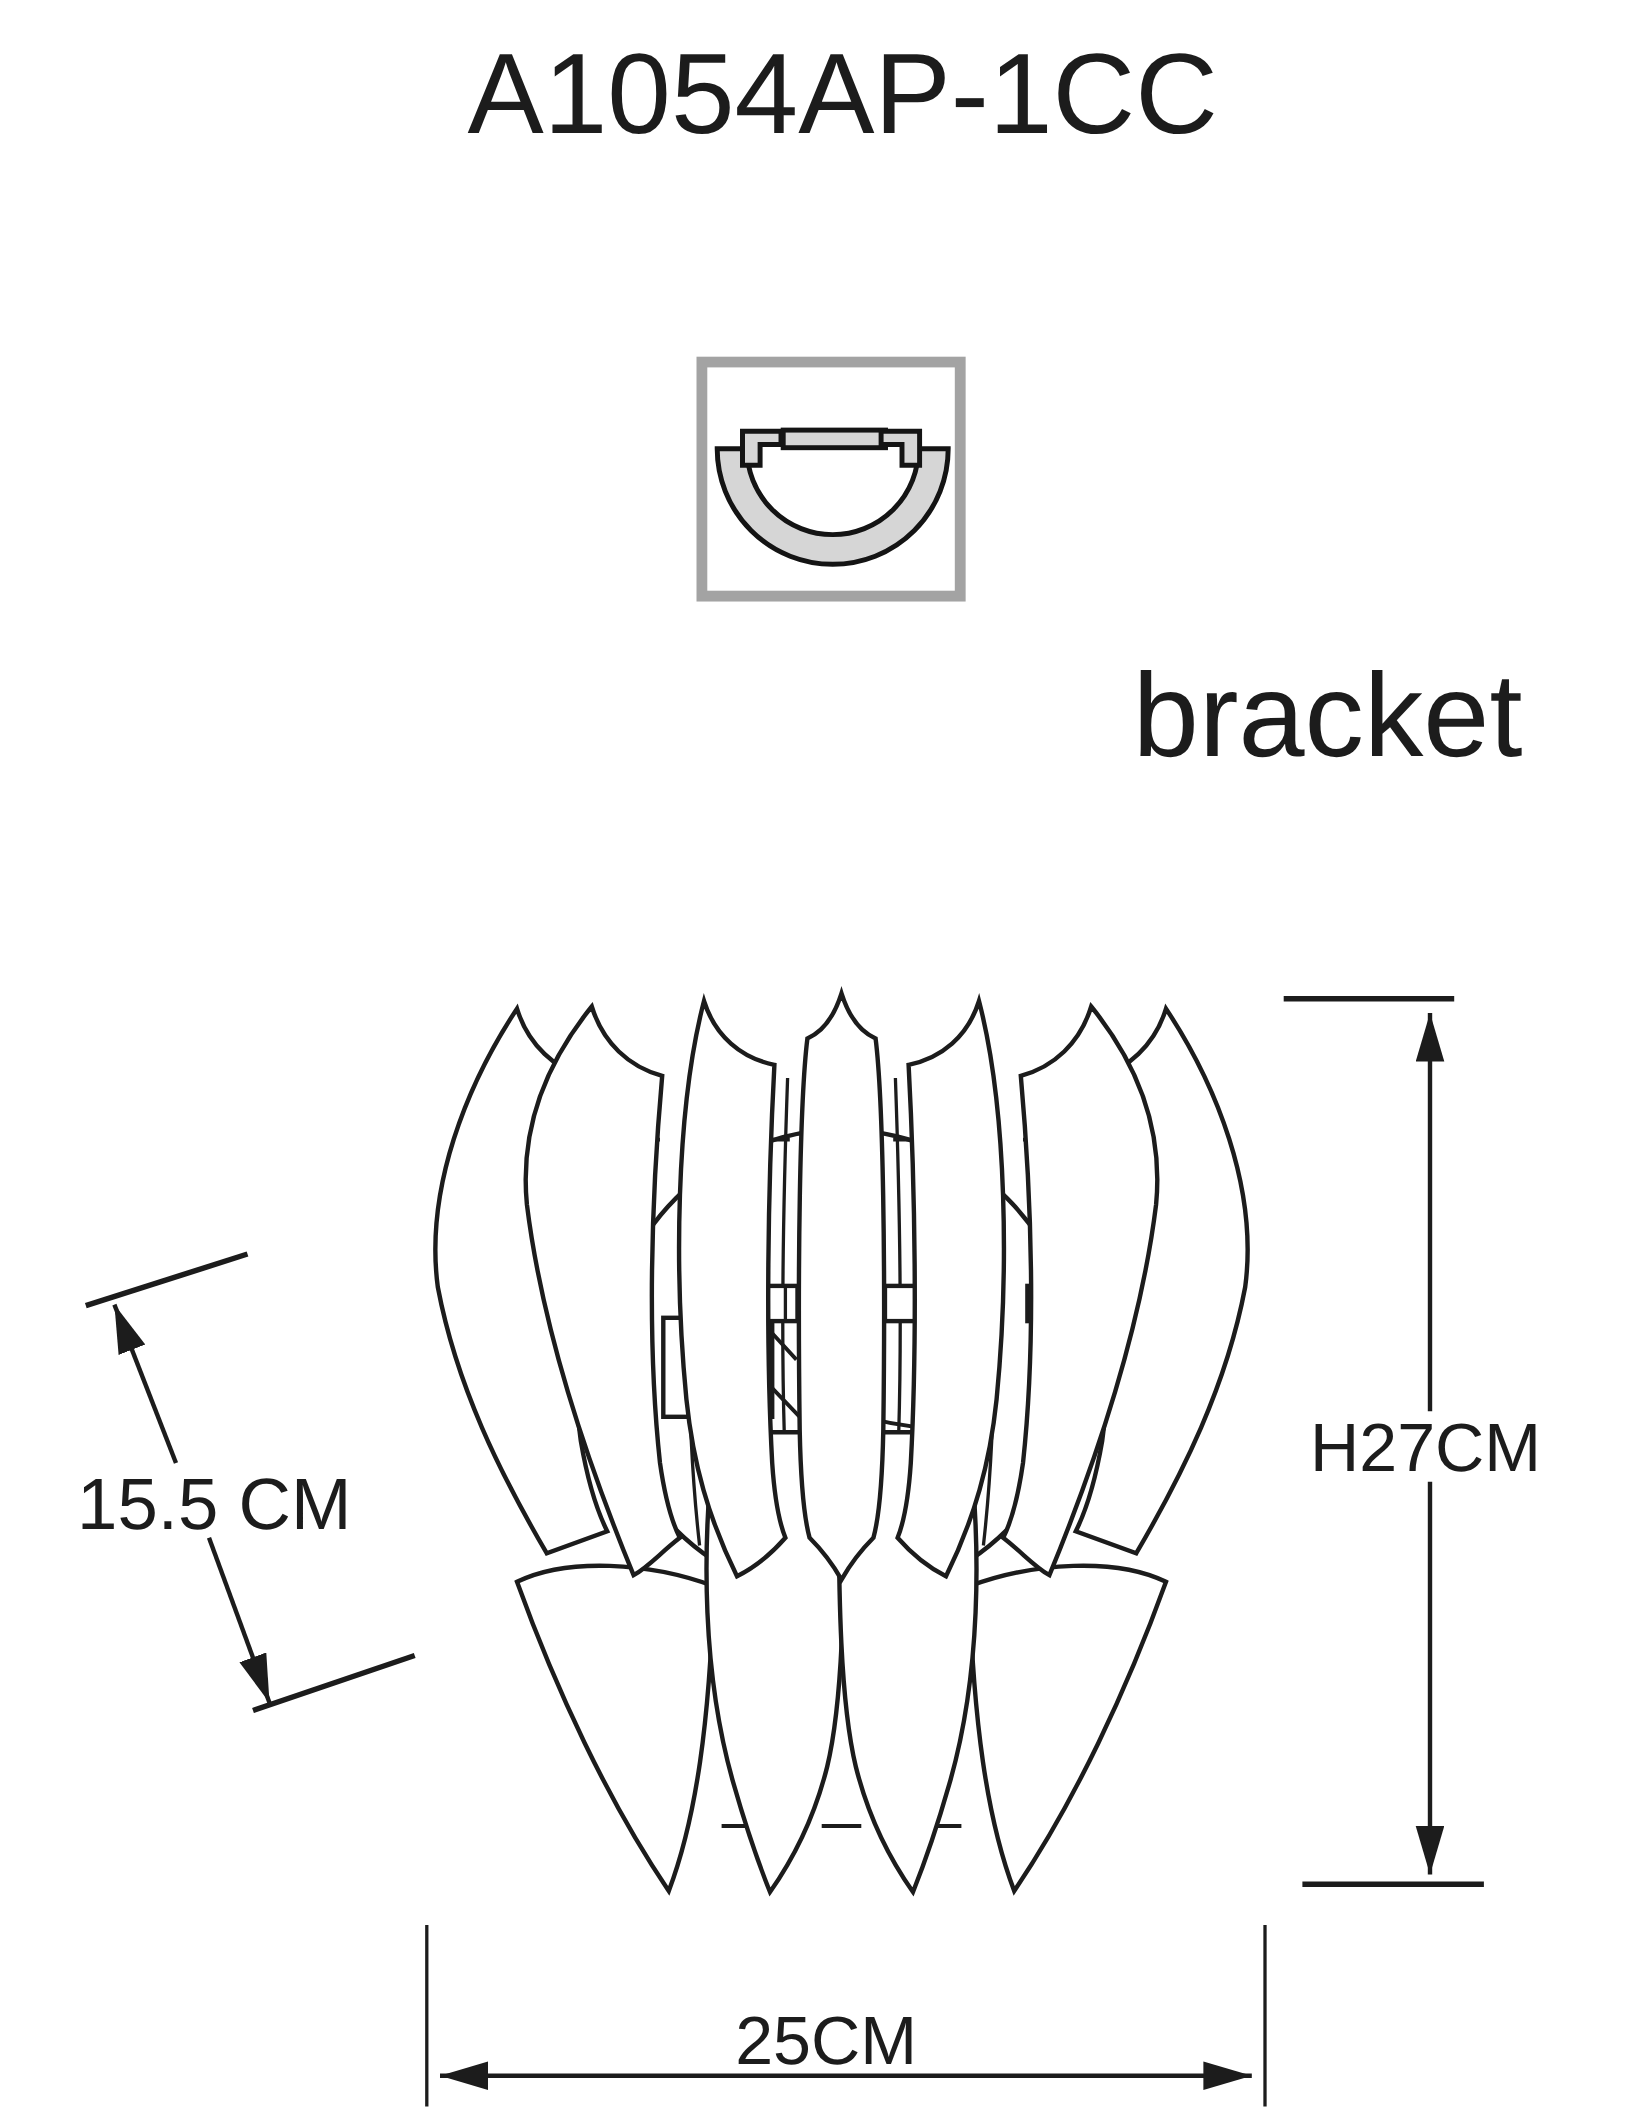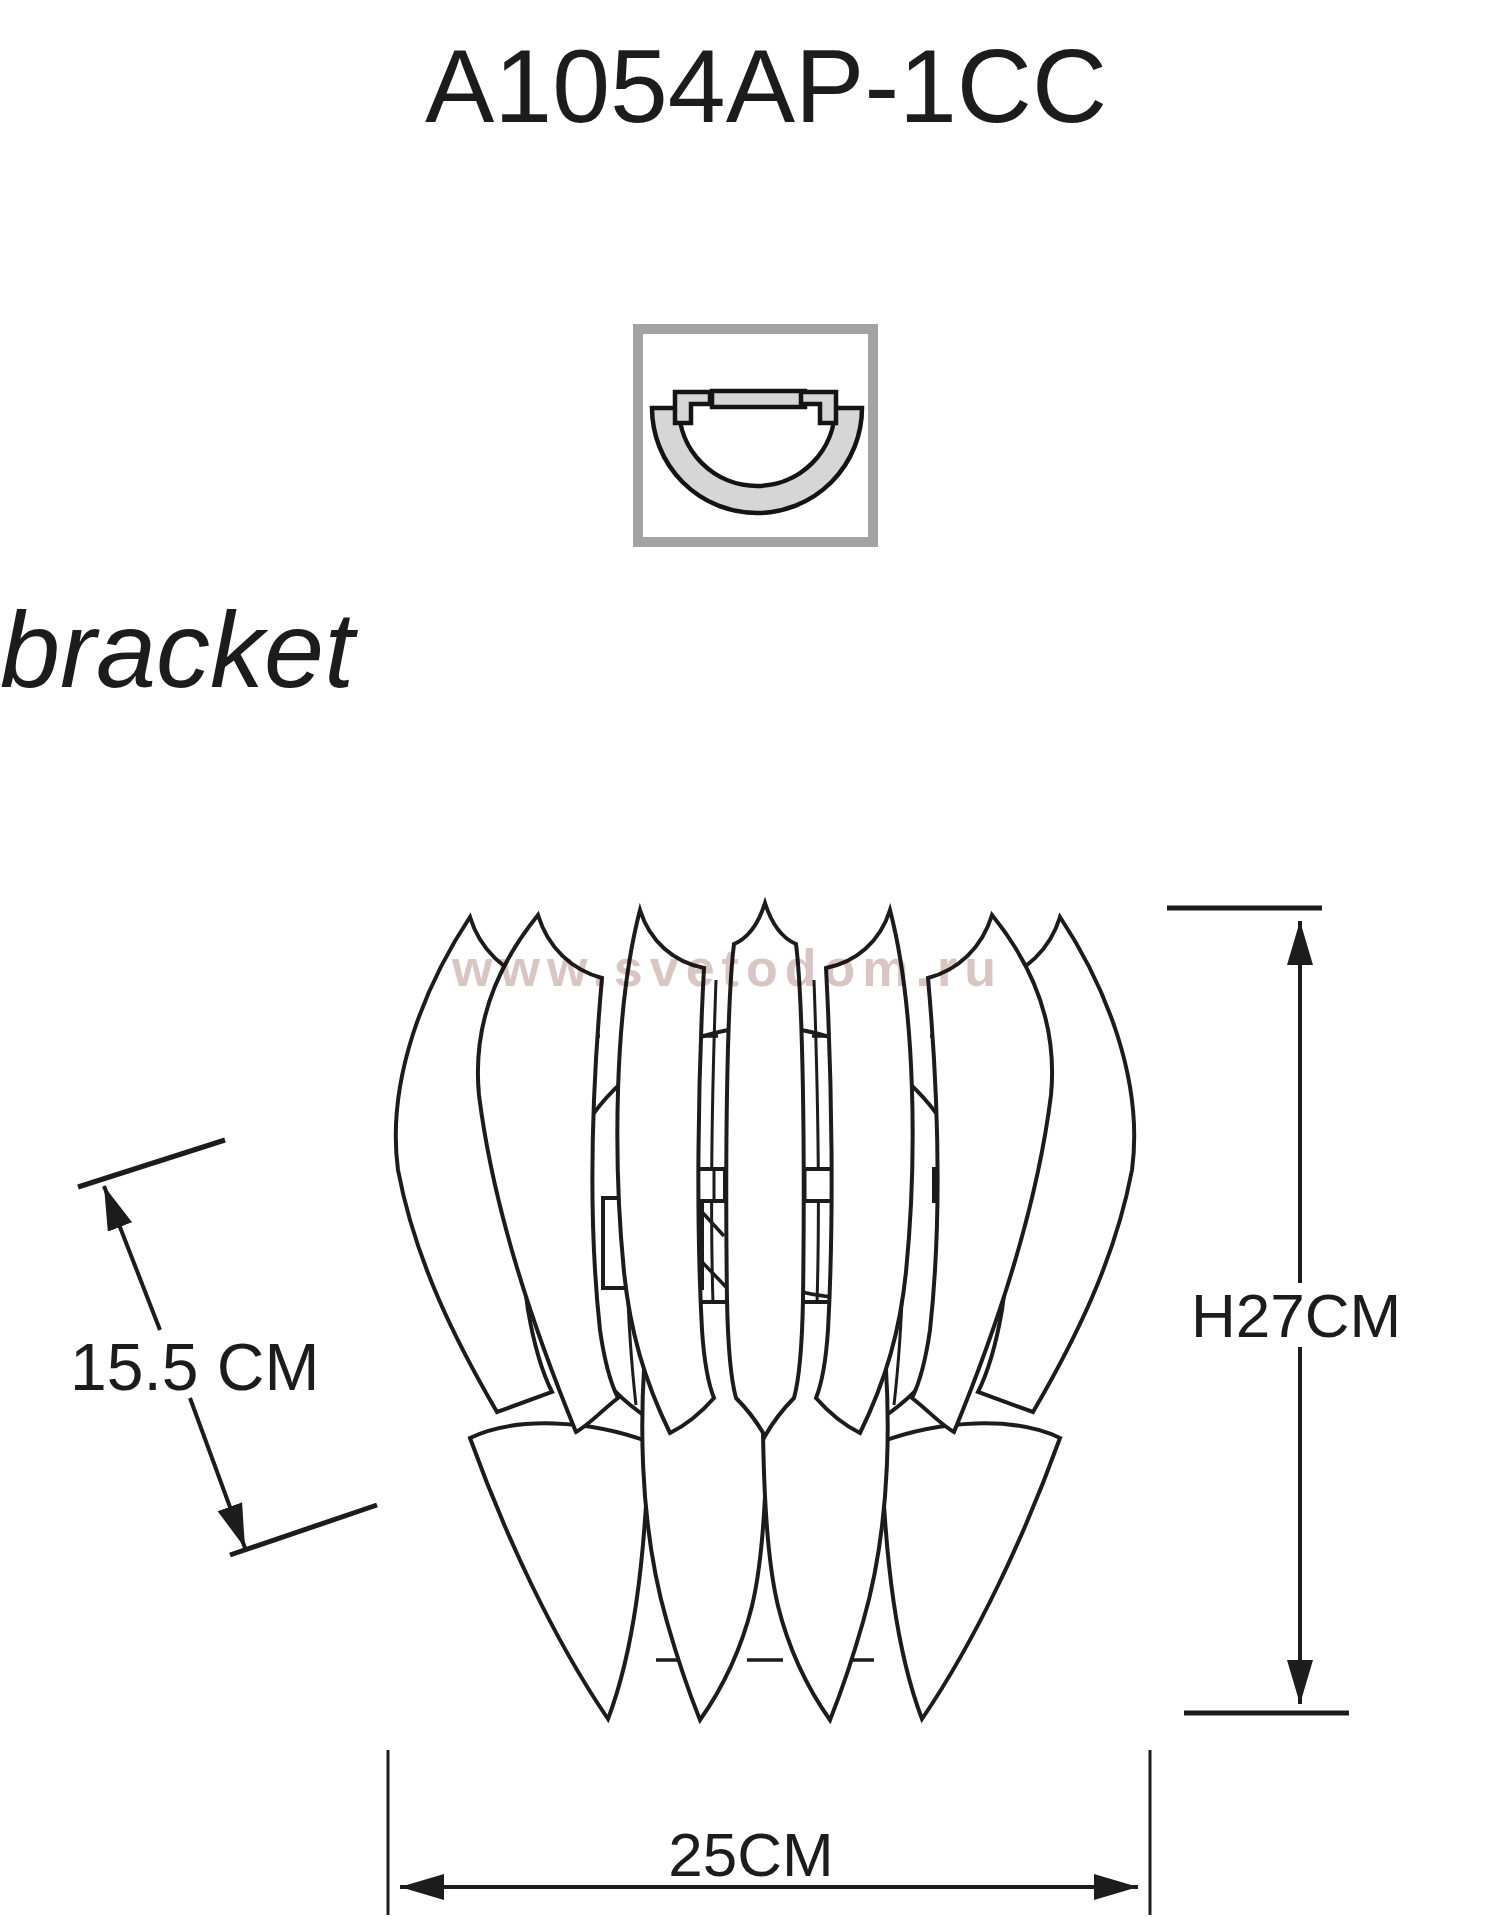--- a/index.html
+++ b/index.html
@@ -2,22 +2,22 @@
 <html><head>
 <meta charset="utf-8">
 <style>
   html,body{margin:0;padding:0;background:#ffffff;}
   .page{position:relative;width:1441px;height:1927px;background:#ffffff;overflow:hidden;
         font-family:"Liberation Sans",sans-serif;color:#1c1c1c;}
   .title{position:absolute;top:34px;left:16px;width:1500px;text-align:center;
          font-size:104px;line-height:1;white-space:nowrap;}
   .icon-wrap{position:absolute;left:633px;top:324px;width:245px;height:223px;}
   .icon-wrap svg{display:block;width:100%;height:100%;}
-  .icon-label{position:absolute;top:596px;left:0;width:1384px;text-align:left;
-              font-size:108px;line-height:1;font-style:italic;}
+  .icon-label{position:absolute;top:596px;left:0;width:1384px;text-align:right;
+              font-size:108px;line-height:1;}
   .watermark{position:absolute;left:452px;top:938px;font-size:52px;font-weight:bold;
              letter-spacing:7px;z-index:3;mix-blend-mode:multiply;white-space:nowrap;}
   svg.drawing{position:absolute;left:0;top:0;z-index:2;}
   svg.drawing text{font-family:"Liberation Sans",sans-serif;fill:#1c1c1c;}
   .dim-label{font-size:62px;}
   .dim-label-depth{font-size:66px;}
   .ln{fill:none;}
   .wht{fill:#ffffff;}
 </style>
 </head>
@@ -32,21 +32,20 @@
       <rect x="5" y="5" width="235" height="213" fill="#ffffff" stroke-width="10" stroke="#a3a3a3"></rect>
       <path d="M19 84 A105 105 0 0 0 229 84 L202 84 A78 78 0 0 1 46 84 Z" stroke-width="4.5" fill="#d6d6d6" stroke="#141414"></path>
       <path d="M42 68 H77 V80 H58 V99 H42 Z" stroke-width="4.5" fill="#d6d6d6" stroke="#141414"></path>
       <rect x="79" y="67" width="93" height="16" stroke-width="4.5" fill="#d6d6d6" stroke="#141414"></rect>
       <path d="M203 68 H168 V80 H187 V99 H203 Z" stroke-width="4.5" fill="#d6d6d6" stroke="#141414"></path>
     </svg>
   </div>
 
   <div class="icon-label">bracket</div>
 
-  <div class="watermark" style="color: rgb(217, 198, 195);">www.svetodom.ru</div>
 
   <svg class="drawing" width="1500" height="1927" viewBox="0 0 1500 1927">
     <defs>
       <marker id="arr" markerUnits="userSpaceOnUse" markerWidth="46" markerHeight="28" refX="44" refY="13" orient="auto">
         <path d="M0 0 L44 13 L0 26 Z" fill="#1c1c1c"></path>
       </marker>
     </defs>
 
     <g class="ln" stroke-width="4" stroke="#1c1c1c">
 

